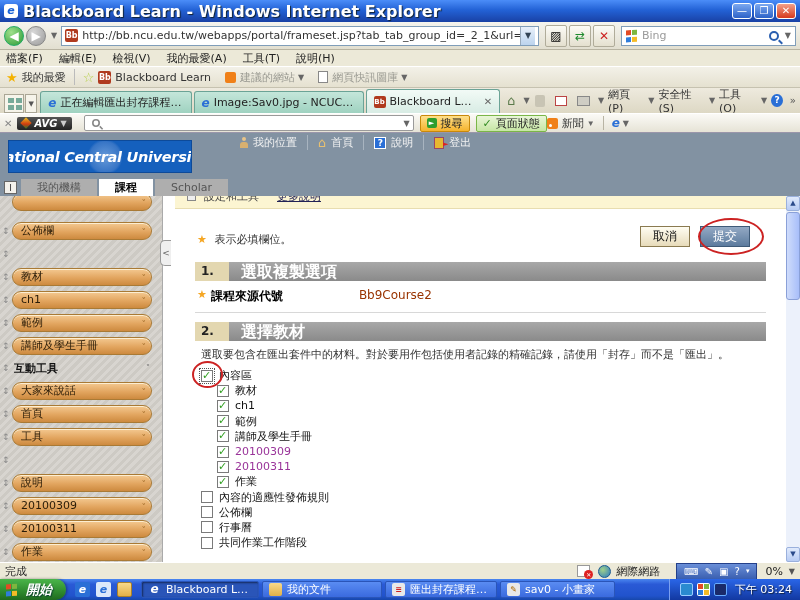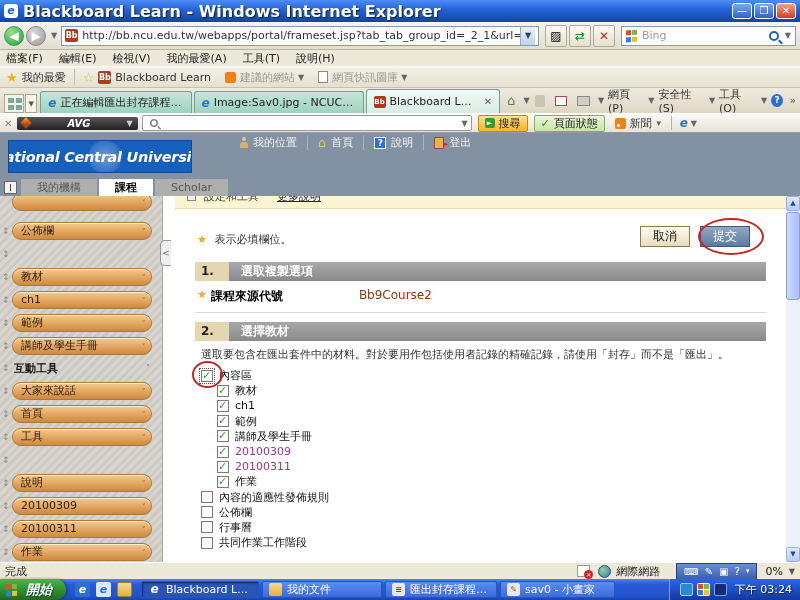--- a/index.html
+++ b/index.html
@@ -70,31 +70,31 @@
   .cmdbar .ico { margin:0 5px; font-size:13px; color:#5a7a4a; }
   .cmd-rss { width:12px; height:12px; background:#c8c4b4; border-radius:2px; margin:0 5px; }
   .cmd-mail { width:13px; height:10px; background:#fff; border:1px solid #b44; margin:0 5px; }
   .cmd-print { width:14px; height:10px; background:#cfcdc4; border:1px solid #888; margin:0 5px; }
   .cmdbar .lbl { margin:0 4px; font-size:11px; }
   .cmd-help { width:13px; height:13px; border-radius:50%; background:#2a6fd6; color:#fff; font-size:9px; font-weight:bold; text-align:center; line-height:13px; margin:0 4px; }
 
   
   .avgbar { position:absolute; top:113px; left:0; width:800px; height:20px; background:linear-gradient(180deg,#fbfaf6,#e6e3d6); border-top:1px solid #fff; border-bottom:1px solid #9a96aa; display:flex; align-items:center; padding-left:4px; }
   .avg-x { color:#888; font-size:10px; margin-right:5px; }
-  .avg-logo { display:flex; align-items:center; background:linear-gradient(180deg,#555,#222); border-radius:2px; padding:1px 5px; margin-right:4px;gap:33px; }
+  .avg-logo { display:flex; align-items:center; background:linear-gradient(180deg,#555,#222); border-radius:2px; padding:1px 5px; margin-right:12px; }
   .avg-diam { width:8px; height:8px; transform:rotate(45deg); background:linear-gradient(135deg,#e8c21f 0%,#d03a10 60%,#2a7a2a 100%); margin-right:4px; }
   .avg-logo b { color:#fff; font-size:10px; font-style:italic; }
   .avg-search { width:330px; height:16px; background:#fff; border:1px solid #9a9a9a; border-radius:2px; display:flex; align-items:center; padding:0 3px; color:#888; }
   .avg-search .mag { border-color:#888; transform:scale(.8); } .avg-search .mag::after{ background:#888; }
   .avg-btn { display:flex; align-items:center; height:17px; padding:0 6px; margin-left:6px; border:1px solid #c8890a; border-radius:2px;
     background:linear-gradient(180deg,#ffe08a,#f5b32d); font-size:11px; color:#222; }
   .avg-btn .go { width:10px; height:10px; background:#2e9e2e; border-radius:2px; color:#fff; font-size:7px; line-height:10px; text-align:center; margin-right:4px; }
   .avg-btn.status { background:linear-gradient(180deg,#e9f6d8,#c6e6a4); border-color:#7ab648; }
   .avg-btn.status .chk { color:#2e8a1e; font-weight:bold; margin-right:4px; }
-  .avg-news { display:flex; align-items:center; margin-left:10px; color:#333;font-family:Liberation Serif, serif; }
+  .avg-news { display:flex; align-items:center; color:#333;font-family:Liberation Serif, serif; }
   .rss-ico { width:11px; height:11px; background:#f08018; border-radius:2px; position:relative; margin-right:4px; }
   .rss-ico::after { content:""; position:absolute; left:2px; bottom:2px; width:3px; height:3px; background:#fff; border-radius:50%; }
   .avg-sep { width:1px; height:14px; background:#b8b4a4; margin:0 8px; }
   .ie-mini { color:#2a6fd6; font-weight:bold; font-style:italic; font-size:12px; }
 
   
   .bbbanner { position:absolute; top:133px; left:0; width:800px; height:45px; background:#8292a2; }
   .bbnav { position:absolute; top:2px; left:230px; display:flex; align-items:center; color:#f2f2f2; font-size:11px; }
   .bbnav .item { display:flex; align-items:center; padding:0 10px; border-right:1px solid #a8b4c0; }
   .bbnav .item:last-child { border-right:none; }
@@ -141,21 +141,21 @@
   .clipbar a { color:#225; text-decoration:underline; margin-left:18px; }
   .reqnote { position:absolute; top:36px; left:22px; color:#333; }
   .astx { color:#f5a623; font-weight:bold; margin-right:4px; }
   .actions { position:absolute; top:30px; right:36px; display:flex; }
   .btn { height:21px; padding:0 12px; border:1px solid #8a7a50; background:linear-gradient(180deg,#fffdf2,#e7dbba); font-size:12px; line-height:19px; color:#111; margin-left:10px; }
   .btn.submit { background:linear-gradient(180deg,#93a9c4,#5c7b9e); border-color:#3e5a78; color:#fff; position:relative; }
   .ellipse { position:absolute; border:2px solid #cc2222; border-radius:50%; }
   .ellipse.submit-ring { top:22px; right:22px; width:66px; height:37px; }
   .sect { position:absolute; left:20px; width:571px; height:19px; display:flex; }
   .sect .num { width:34px; background:#e3d7b0; color:#222; font-weight:bold; font-size:12px; line-height:19px; padding-left:6px; }
-  .sect .bar { flex:1; background:linear-gradient(180deg,#a8a8a8,#8a8a8a); color:#fff; font-weight:bold; font-size:12px; line-height:19px; padding-left:12px; }
+  .sect .bar { flex:1; background:linear-gradient(180deg,#a8a8a8,#8a8a8a); color:#fff; font-weight:bold; font-size:16px; line-height:19px; padding-left:12px; }
   .sect1 { top:66px; } .sect2 { top:126px; }
   .fieldrow { position:absolute; top:92px; left:22px; display:flex; }
   .fieldrow .flabel { font-weight:bold; color:#000; font-size:12px; }
   .fieldrow .fvalue { color:#993300; font-size:12px; margin-left:76px; }
   .divline { position:absolute; top:116px; left:20px; width:571px; border-top:1px solid #d8d8d8; }
   .instr { position:absolute; top:151px; left:26px; width:560px; color:#333; font-size:11px; }
   .cblist { position:absolute; top:172px; left:26px; }
   .cbrow { display:flex; align-items:center; height:15.2px; position:relative; }
   .cbrow.l1 { padding-left:16px; }
   .cbx { width:12px; height:12px; background:#fff; border:1px solid #7a7a7a; margin-right:6px; position:relative; flex:none; }

